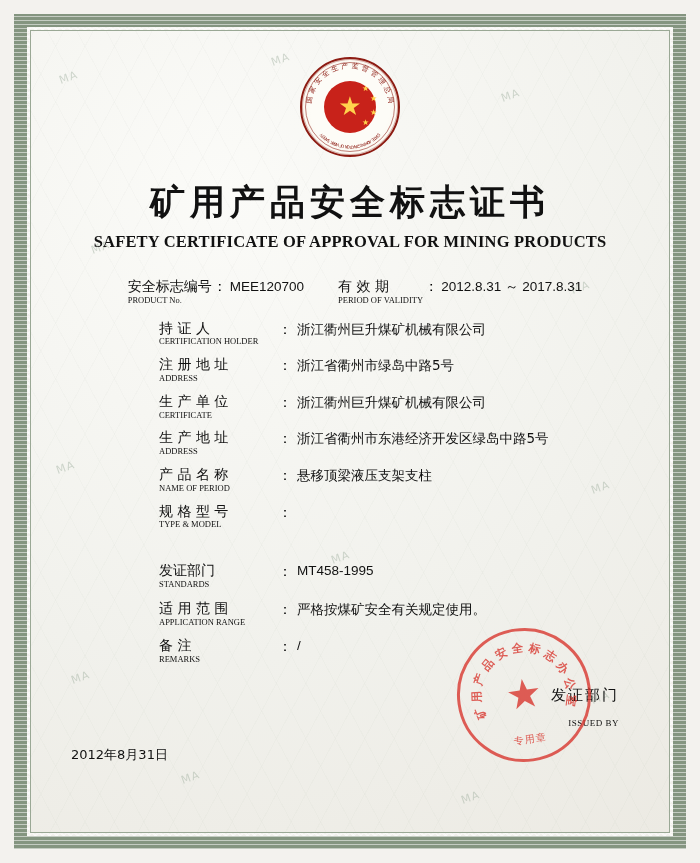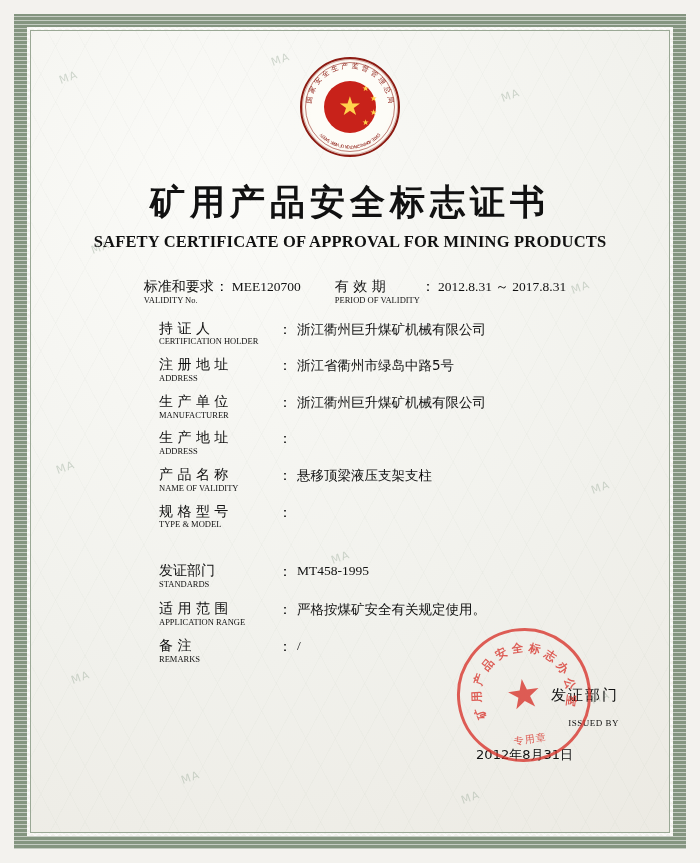--- a/index.html
+++ b/index.html
@@ -175,21 +175,21 @@
     white-space: nowrap;
   }
   .lab-en {
     font-family: "Liberation Serif", serif;
     font-size: 8.5px;
     color: #111;
     margin-top: 2px;
     white-space: nowrap;
   }
   .val {
-    font-family: Liberation Serif, serif;
+    font-family: Liberation Sans, sans-serif;
     font-size: 13.5px;
     color: #111;
     white-space: nowrap;
     padding-bottom: 1px;
   }
   .val.cn {
     font-family: "DejaVu Sans", sans-serif;
     font-size: 13.5px;
   }
   .colon {
@@ -238,21 +238,20 @@
     font-size: 15px;
     letter-spacing: 2px;
   }
   .issued .lab-en {
     font-size: 9px;
     letter-spacing: 0.5px;
     margin-top: 13px;
   }
   .issue-date {
     margin-top: 18px;
-    text-align: right;
     padding-right: 56px;
     font-family: "DejaVu Sans", sans-serif;
     font-size: 13px;
     color: #111;
   }
 
   
   .seal {
     position: absolute;
     right: 78px;
@@ -380,22 +379,22 @@
           <div class="small-star" style="left:60px; top:60px;">★</div>
         </div>
       </div>
 
       <div class="title-cn">矿用产品安全标志证书</div>
       <div class="title-en">SAFETY CERTIFICATE OF APPROVAL FOR MINING PRODUCTS</div>
 
       <div class="approval-row">
         <div class="field">
           <div class="label-block">
-            <div class="lab-cn">标准和要求</div>
-            <div class="lab-en">VALIDITY No.</div>
+            <div class="lab-cn">安全标志编号</div>
+            <div class="lab-en">PRODUCT No.</div>
           </div>
           <div class="colon">：</div>
           <div class="val">MEE120700</div>
         </div>
         <div class="field">
           <div class="label-block">
             <div class="lab-cn">有 效 期</div>
             <div class="lab-en">PERIOD OF VALIDITY</div>
           </div>
           <div class="colon">：</div>
@@ -416,36 +415,37 @@
           <div class="label-block">
             <div class="lab-cn">注 册 地 址</div>
             <div class="lab-en">ADDRESS</div>
           </div>
           <div class="colon">：</div>
           <div class="val cn">浙江省衢州市绿岛中路5号</div>
         </div>
         <div class="row">
           <div class="label-block">
             <div class="lab-cn">生 产 单 位</div>
-            <div class="lab-en">MANUFACTURER</div>
+            <div class="lab-en">CERTIFICATE</div>
           </div>
           <div class="colon">：</div>
           <div class="val cn">浙江衢州巨升煤矿机械有限公司</div>
         </div>
         <div class="row">
           <div class="label-block">
             <div class="lab-cn">生 产 地 址</div>
             <div class="lab-en">ADDRESS</div>
           </div>
           <div class="colon">：</div>
+          <div class="val cn">浙江省衢州市东港经济开发区绿岛中路5号</div>
         </div>
         <div class="row">
           <div class="label-block">
             <div class="lab-cn">产 品 名 称</div>
-            <div class="lab-en">NAME OF VALIDITY</div>
+            <div class="lab-en">NAME OF PERIOD</div>
           </div>
           <div class="colon">：</div>
           <div class="val cn">悬移顶梁液压支架支柱</div>
         </div>
         <div class="row">
           <div class="label-block">
             <div class="lab-cn">规 格 型 号</div>
             <div class="lab-en">TYPE &amp; MODEL</div>
           </div>
           <div class="colon">：</div>

